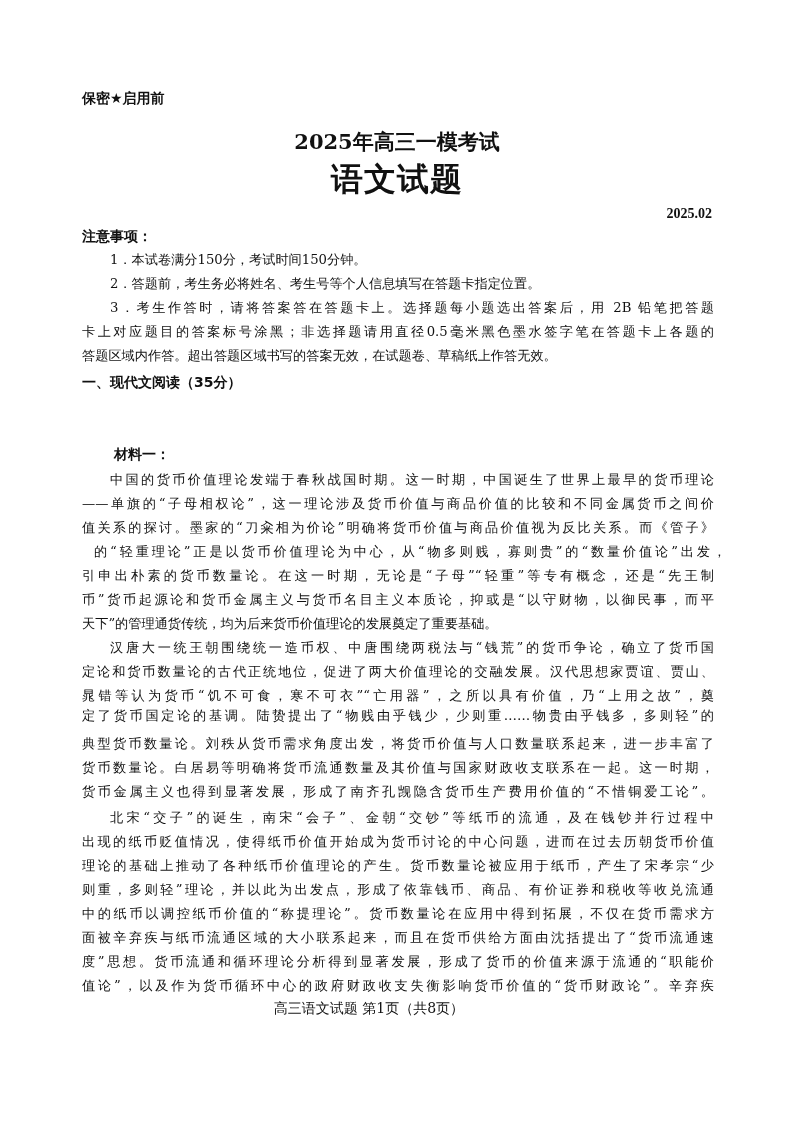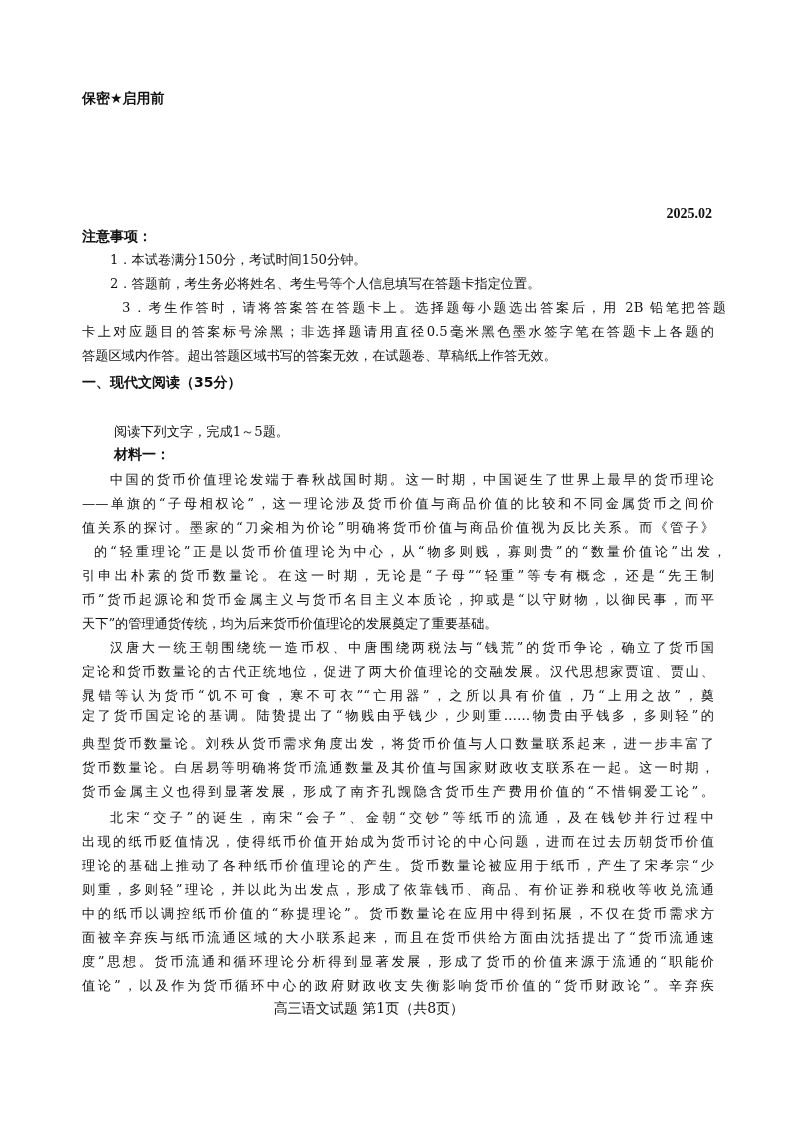--- a/index.html
+++ b/index.html
@@ -16,34 +16,35 @@
   .line.indent { left: 110px; width: 604px; }
   .line.last { text-align-last: left; }
   .sec { left: 82px; font-family: "DejaVu Sans", sans-serif; font-weight: bold; font-size: 14px; }
   .footer { left: 0; width: 738px; top: 1000px; text-align: center; font-family: "DejaVu Serif", serif; font-size: 14px; }
 </style>
 </head>
 <body>
 
 <div class="page">
   <div class="abs secret">保密★启用前</div>
+  <div class="abs title1">2025年高三一模考试</div>
+  <div class="abs title2">语文试题</div>
   <div class="abs date">2025.02</div>
 
   <div class="abs notice-head">注意事项：</div>
 
   <div class="body-text">
     <div class="line indent last" style="top:248px;">1．本试卷满分150分，考试时间150分钟。</div>
     <div class="line indent last" style="top:272px;">2．答题前，考生务必将姓名、考生号等个人信息填写在答题卡指定位置。</div>
-    <div class="line indent" style="top:296px;margin-left:12px;">3．考生作答时，请将答案答在答题卡上。选择题每小题选出答案后，用 2B 铅笔把答题</div>
+    <div class="line indent" style="top:296px;">3．考生作答时，请将答案答在答题卡上。选择题每小题选出答案后，用 2B 铅笔把答题</div>
     <div class="line" style="top:320px;">卡上对应题目的答案标号涂黑；非选择题请用直径0.5毫米黑色墨水签字笔在答题卡上各题的</div>
     <div class="line last" style="top:344px;">答题区域内作答。超出答题区域书写的答案无效，在试题卷、草稿纸上作答无效。</div>
   </div>
 
   <div class="abs sec" style="top:374px;">一、现代文阅读（35分）</div>
-  <div class="abs body-text" style="top:420px; left:114px;">阅读下列文字，完成1～5题。</div>
   <div class="abs sec" style="top:446px; left:114px;">材料一：</div>
 
   <div class="body-text">
     <div class="line indent" style="top:468px;">中国的货币价值理论发端于春秋战国时期。这一时期，中国诞生了世界上最早的货币理论</div>
     <div class="line" style="top:492px;">——单旗的“子母相权论”，这一理论涉及货币价值与商品价值的比较和不同金属货币之间价</div>
     <div class="line" style="top:516px;">值关系的探讨。墨家的“刀籴相为价论”明确将货币价值与商品价值视为反比关系。而《管子》</div>
     <div class="line" style="top:540px;margin-left:12px;">的“轻重理论”正是以货币价值理论为中心，从“物多则贱，寡则贵”的“数量价值论”出发，</div>
     <div class="line" style="top:564px;">引申出朴素的货币数量论。在这一时期，无论是“子母”“轻重”等专有概念，还是“先王制</div>
     <div class="line" style="top:588px;">币”货币起源论和货币金属主义与货币名目主义本质论，抑或是“以守财物，以御民事，而平</div>
     <div class="line last" style="top:612px;">天下”的管理通货传统，均为后来货币价值理论的发展奠定了重要基础。</div>

